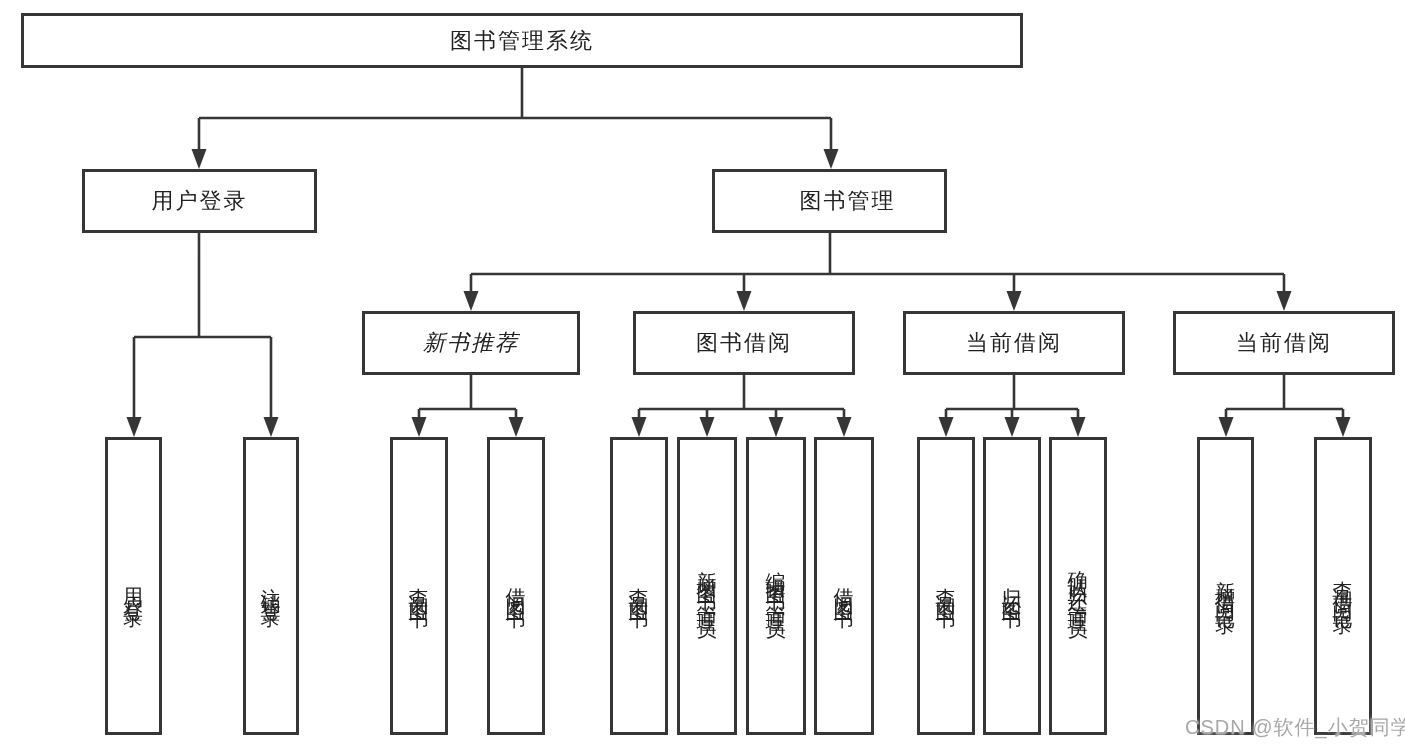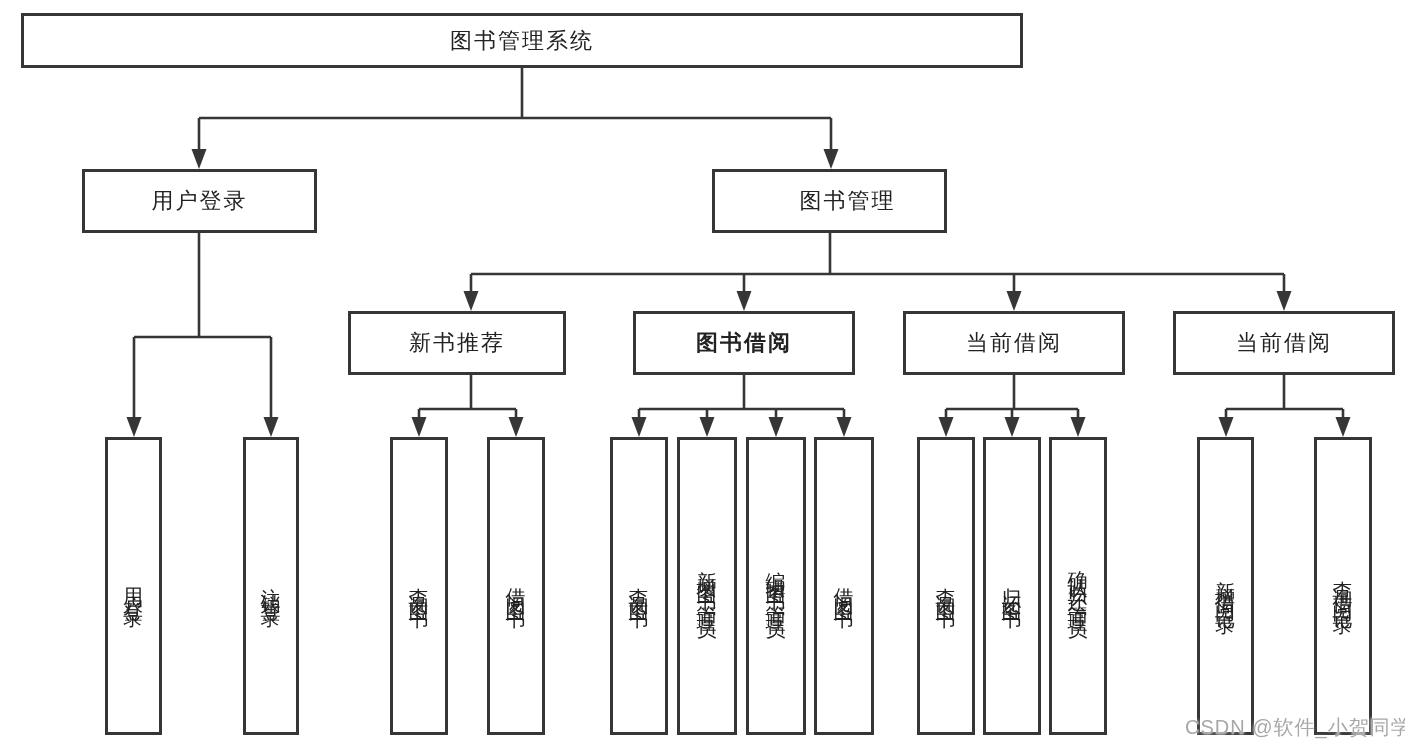--- a/index.html
+++ b/index.html
@@ -95,24 +95,24 @@
     <span>图书管理系统</span>
   </div>
 
   <div class="box h" style="left:82px;top:169px;width:235px;height:64px;">
     <span>用户登录</span>
   </div>
   <div class="box h" style="left:712px;top:169px;width:235px;height:64px;padding-left:36px;">
     <span>图书管理</span>
   </div>
 
-  <div class="box h lvl3" style="left:348px;width:218px;">
+  <div class="box h lvl3" style="left:362px;width:218px;font-style:italic;">
     <span>新书推荐</span>
   </div>
-  <div class="box h lvl3" style="left:633px;width:222px;font-weight:bold;">
+  <div class="box h lvl3" style="left:633px;width:222px;">
     <span>图书借阅</span>
   </div>
   <div class="box h lvl3" style="left:903px;width:222px;">
     <span>当前借阅</span>
   </div>
   <div class="box h lvl3" style="left:1173px;width:222px;">
     <span>当前借阅</span>
   </div>
 
   <div class="box v" style="left:105px;width:57px;">

